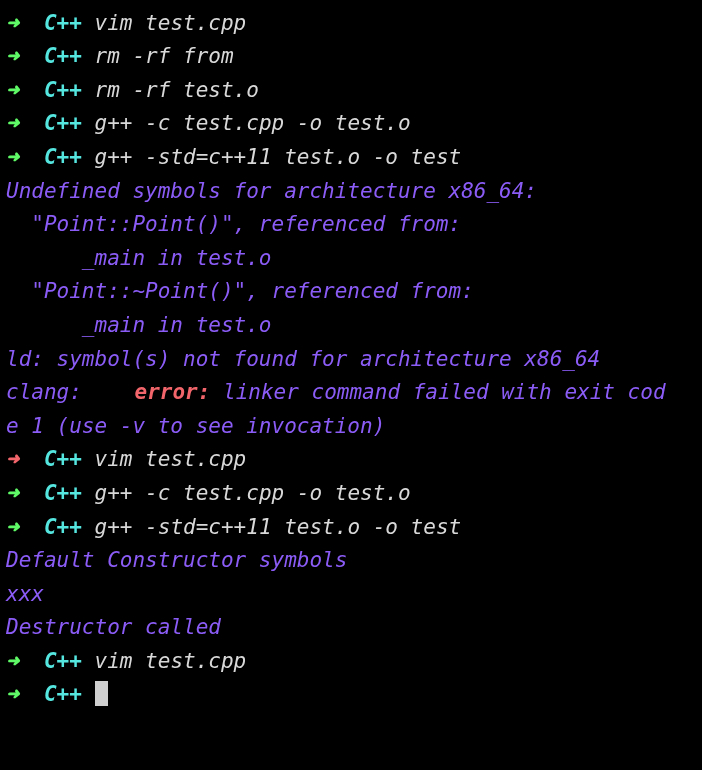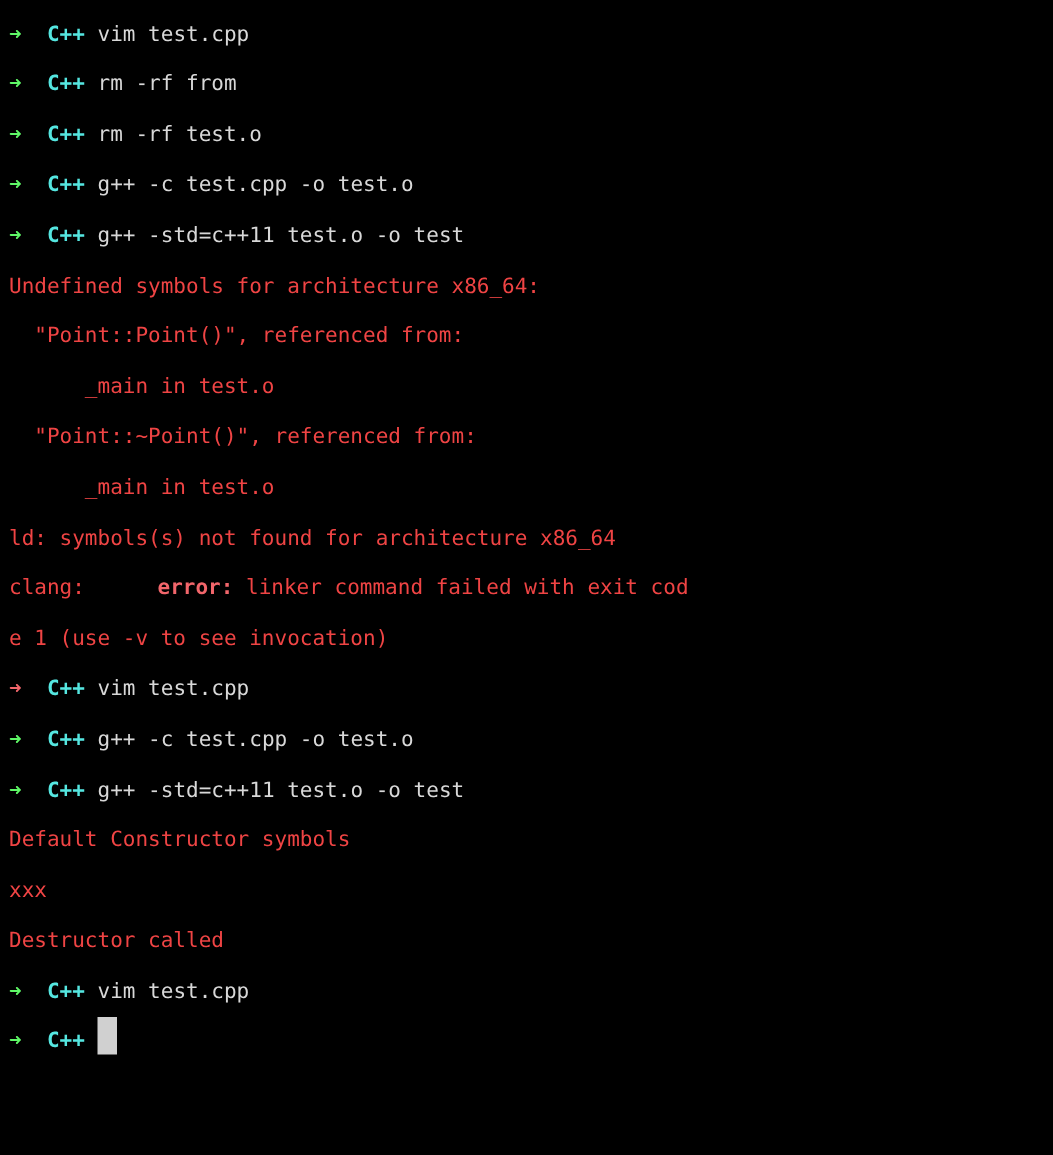--- a/index.html
+++ b/index.html
@@ -37,42 +37,43 @@
     top: -27px;      
     width: 702px;
   }
 
   .row {
     height: 33.6px;
     line-height: 33.6px;
     white-space: pre;
     padding-left: 6px;
     box-sizing: border-box;
-    font-size: 14px;
+    font-size: 21px;
+    font-style: italic;
   }
 
   
   .arrow {
     color: #5ff967;
     font-weight: bold;
   }
   .arrow.fail {
     color: #f2666b;
   }
   .cwd {
     color: #55e6e0;
     font-weight: bold;
   }
   .cmd {
     color: #d8d8d8;
   }
 
   
   .out {
-    color: #ef4444;
+    color: #8b5cf6;
   }
   .err-kw {
     color: #f2666b;
     font-weight: bold;
     margin-left: 40px;
   }
 
   
   .cursor {
     display: inline-block;
@@ -93,21 +94,21 @@
       <div class="row"><span class="arrow">➜</span><span class="sp">  </span><span class="cwd">C++</span><span class="sp"> </span><span class="cmd">vim test.cpp</span></div>
       <div class="row"><span class="arrow">➜</span><span class="sp">  </span><span class="cwd">C++</span><span class="sp"> </span><span class="cmd">rm -rf from</span></div>
       <div class="row"><span class="arrow">➜</span><span class="sp">  </span><span class="cwd">C++</span><span class="sp"> </span><span class="cmd">rm -rf test.o</span></div>
       <div class="row"><span class="arrow">➜</span><span class="sp">  </span><span class="cwd">C++</span><span class="sp"> </span><span class="cmd">g++ -c test.cpp -o test.o</span></div>
       <div class="row"><span class="arrow">➜</span><span class="sp">  </span><span class="cwd">C++</span><span class="sp"> </span><span class="cmd">g++ -std=c++11 test.o -o test</span></div>
       <div class="row"><span class="out">Undefined symbols for architecture x86_64:</span></div>
       <div class="row"><span class="out">  "Point::Point()", referenced from:</span></div>
       <div class="row"><span class="out">      _main in test.o</span></div>
       <div class="row"><span class="out">  "Point::~Point()", referenced from:</span></div>
       <div class="row"><span class="out">      _main in test.o</span></div>
-      <div class="row"><span class="out">ld: symbols(s) not found for architecture x86_64</span></div>
+      <div class="row"><span class="out">ld: symbol(s) not found for architecture x86_64</span></div>
       <div class="row"><span class="out">clang: </span><span class="err-kw">error:</span><span class="out"> linker command failed with exit cod</span></div>
       <div class="row"><span class="out">e 1 (use -v to see invocation)</span></div>
       <div class="row"><span class="arrow fail">➜</span><span class="sp">  </span><span class="cwd">C++</span><span class="sp"> </span><span class="cmd">vim test.cpp</span></div>
       <div class="row"><span class="arrow">➜</span><span class="sp">  </span><span class="cwd">C++</span><span class="sp"> </span><span class="cmd">g++ -c test.cpp -o test.o</span></div>
       <div class="row"><span class="arrow">➜</span><span class="sp">  </span><span class="cwd">C++</span><span class="sp"> </span><span class="cmd">g++ -std=c++11 test.o -o test</span></div>
       <div class="row"><span class="out">Default Constructor symbols</span></div>
       <div class="row"><span class="out">xxx</span></div>
       <div class="row"><span class="out">Destructor called</span></div>
       <div class="row"><span class="arrow">➜</span><span class="sp">  </span><span class="cwd">C++</span><span class="sp"> </span><span class="cmd">vim test.cpp</span></div>
       <div class="row"><span class="arrow">➜</span><span class="sp">  </span><span class="cwd">C++</span><span class="sp"> </span><span class="cmd"></span><span class="cursor"></span></div>

